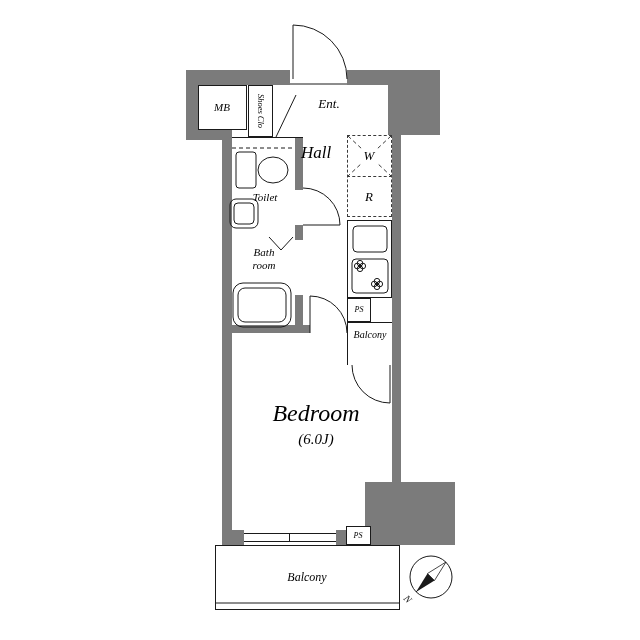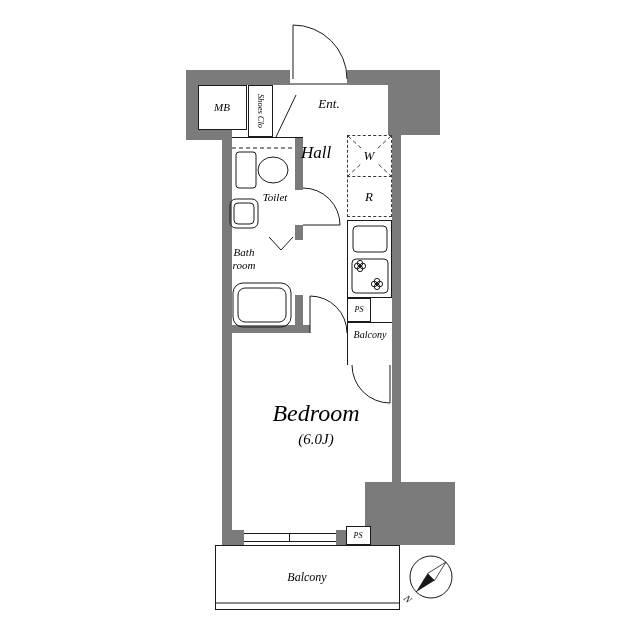--- a/index.html
+++ b/index.html
@@ -129,22 +129,22 @@
       <text x="403" y="599" font-size="10" font-style="italic" font-family="&quot;Liberation Serif&quot;,&quot;DejaVu Serif&quot;,serif" fill="#1a1a1a" transform="rotate(45 403 599)">N</text>
     </g>
   </svg>
 
   <div class="lbl" style="left:222px;top:107px;font-size:11px">MB</div>
   <div class="lbl vert" style="left:260px;top:111px;font-size:8.5px">Shoes Clo</div>
   <div class="lbl" style="left:329px;top:104px;font-size:13px">Ent.</div>
   <div class="lbl" style="left:316px;top:153px;font-size:17px">Hall</div>
   <div class="lbl badge" style="left:369px;top:156px;font-size:13px">W</div>
   <div class="lbl badge" style="left:369px;top:197px;font-size:13px">R</div>
-  <div class="lbl" style="left:275px;top:197px;font-size:11px">Toilet</div>
-  <div class="lbl prewrap" style="left:244px;top:259px;font-size:11px">Bath
+  <div class="lbl" style="left:265px;top:197px;font-size:11px">Toilet</div>
+  <div class="lbl prewrap" style="left:264px;top:259px;font-size:11px">Bath
 room</div>
   <div class="lbl" style="left:359px;top:310px;font-size:8px">PS</div>
   <div class="lbl" style="left:370px;top:335px;font-size:10px">Balcony</div>
   <div class="lbl" style="left:316px;top:414px;font-size:24px">Bedroom</div>
   <div class="lbl" style="left:316px;top:440px;font-size:15px">(6.0J)</div>
   <div class="lbl" style="left:358px;top:536px;font-size:8px">PS</div>
   <div class="lbl" style="left:307px;top:578px;font-size:12px">Balcony</div>
 
 </div>
 

